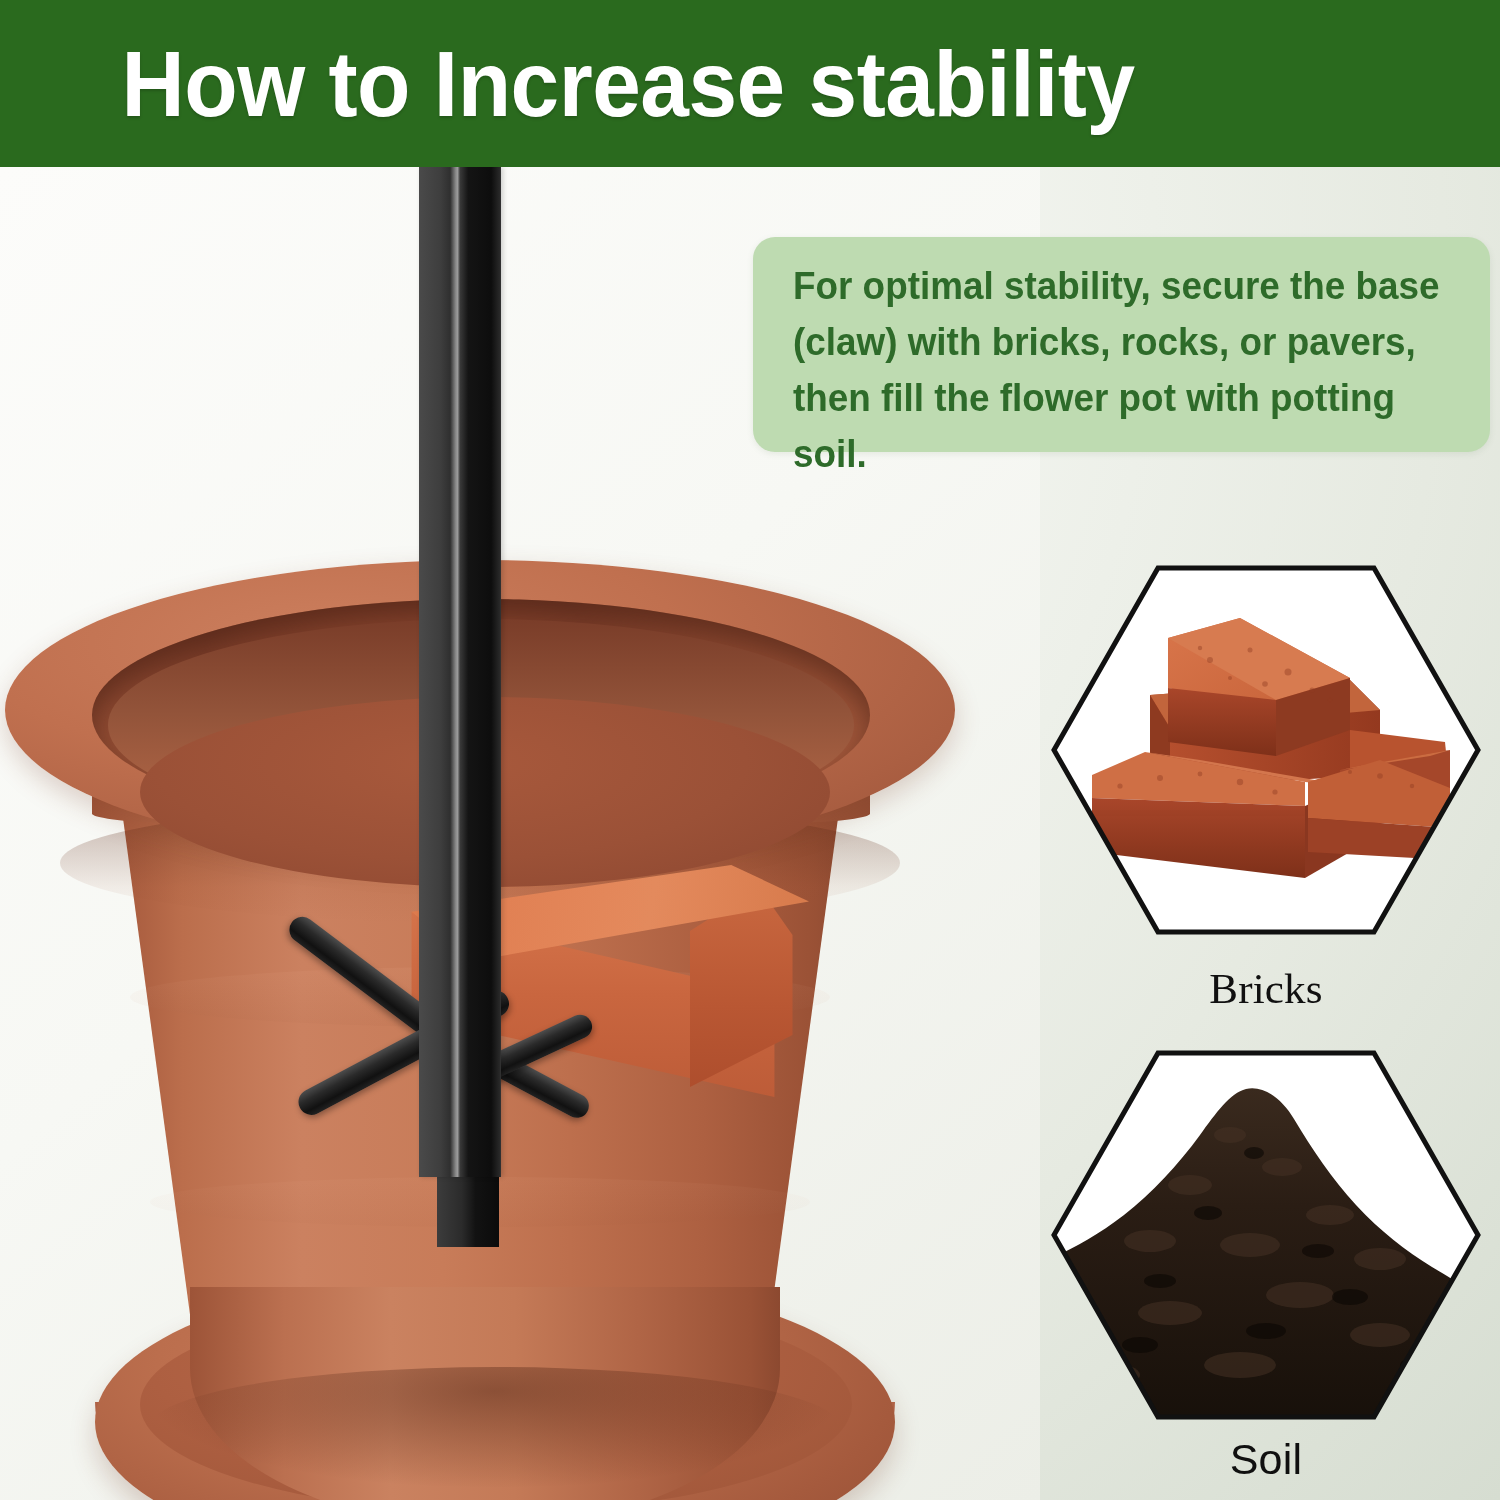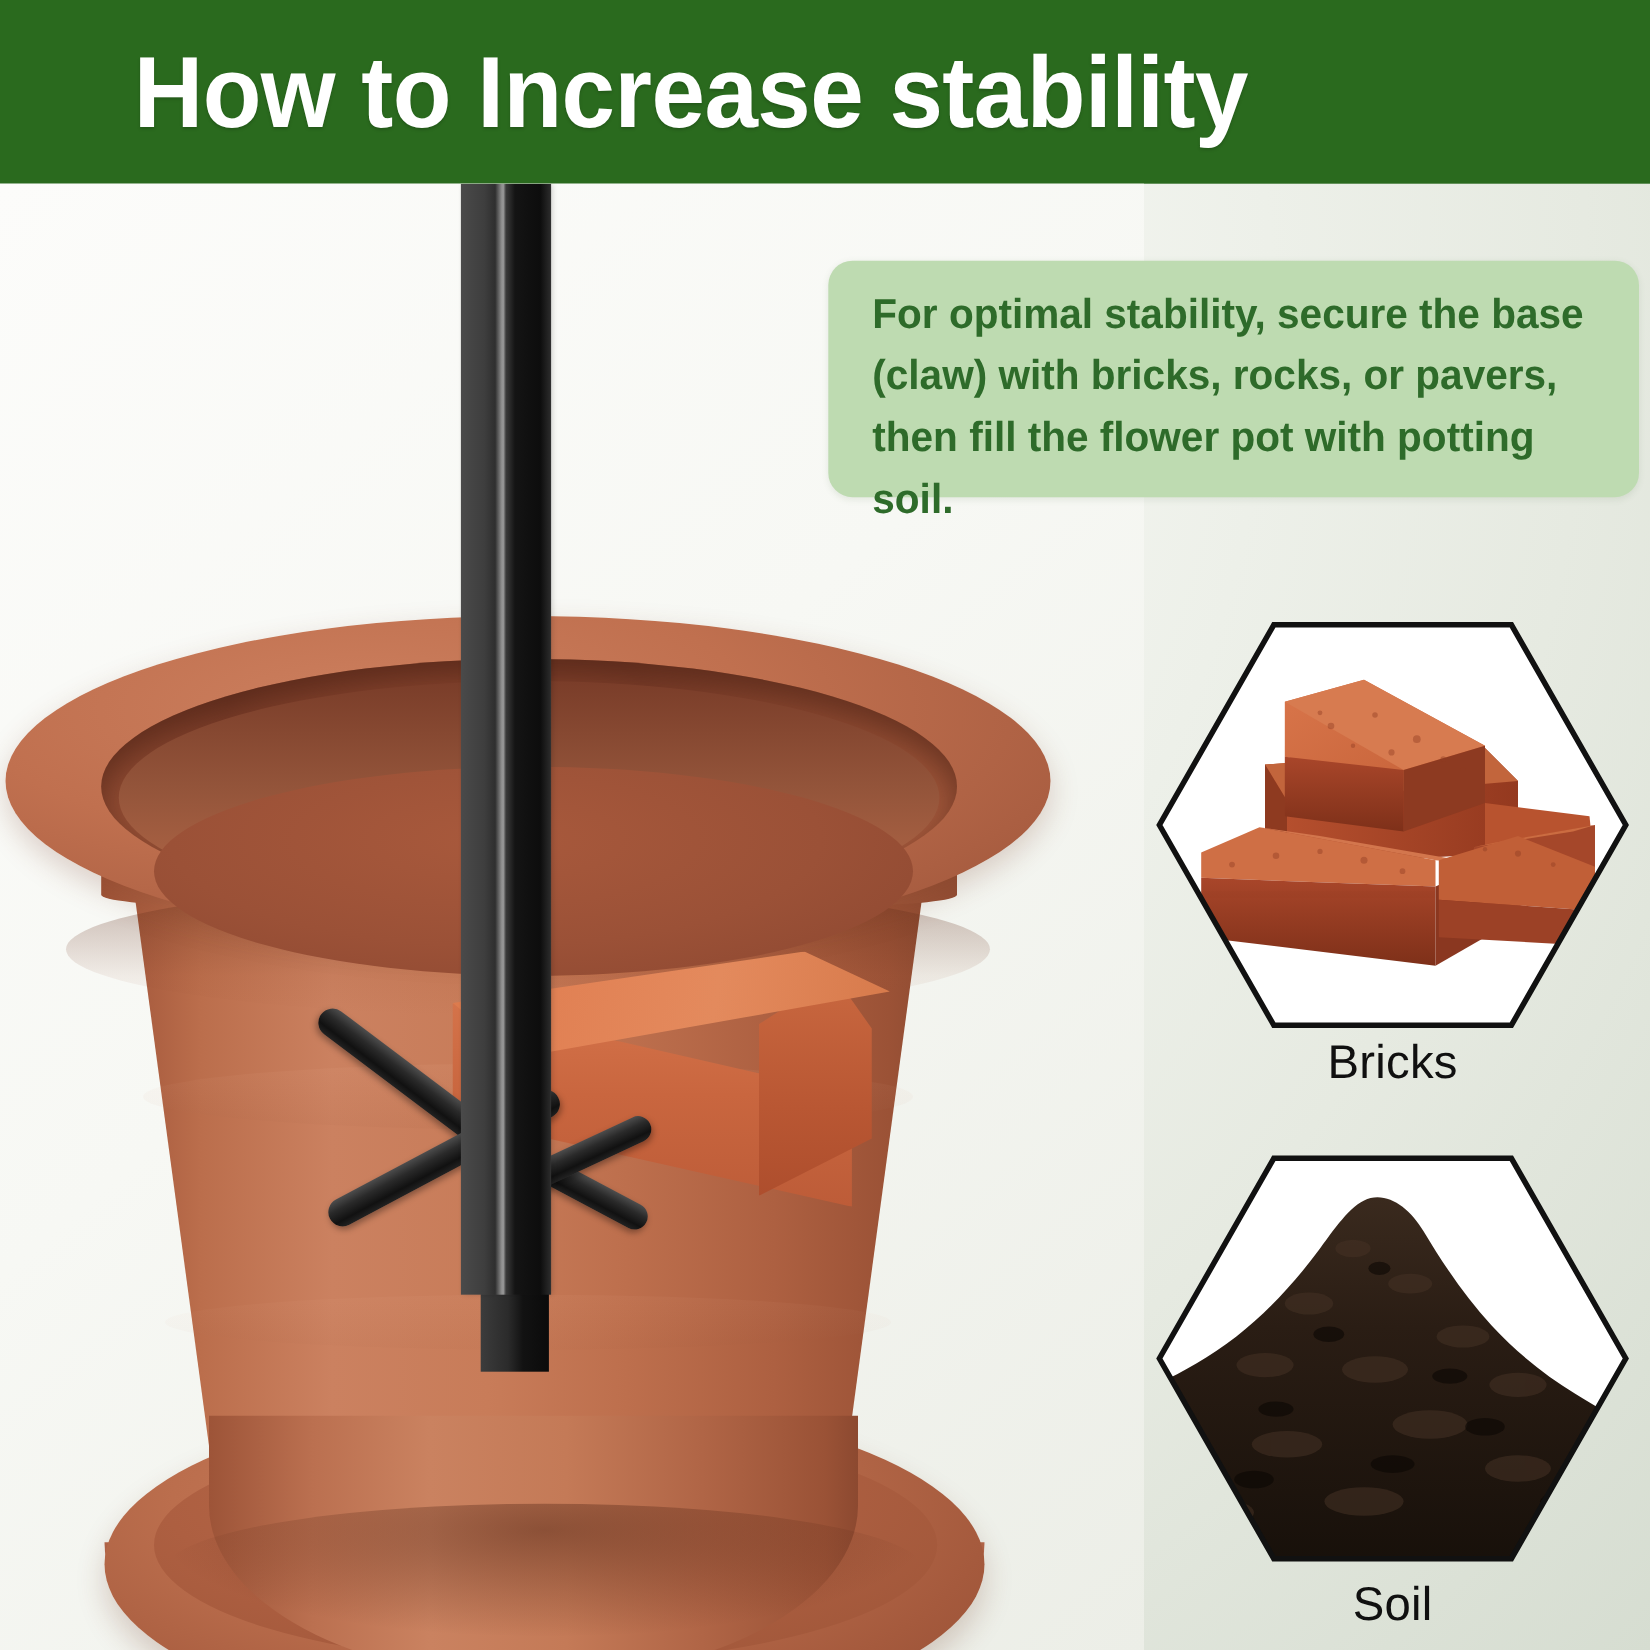--- a/index.html
+++ b/index.html
@@ -224,21 +224,21 @@
   .hexcard.bricks{left:1050px;top:560px;width:432px;height:450px;}
   .hexcard.soil{left:1050px;top:1045px;width:432px;height:455px;text-decoration:underline;}
 
   .hex-outline{
     position:absolute;left:0;top:0;width:432px;height:380px;
   }
   .hex-label{
     position:absolute;left:0;width:432px;text-align:center;
     color:#101010;font-size:43px;font-weight:normal;letter-spacing:0.2px;
   }
-  .hexcard.bricks .hex-label{top:382px;}
+  .hexcard.bricks .hex-label{top:404px;font-family:Liberation Serif, serif;}
   .hexcard.soil .hex-label{top:390px;}
 </style>
 </head>
 <body>
 
 <div id="page">
 
   <div class="header">
     <div class="header-title">How to Increase stability</div>
   </div>

